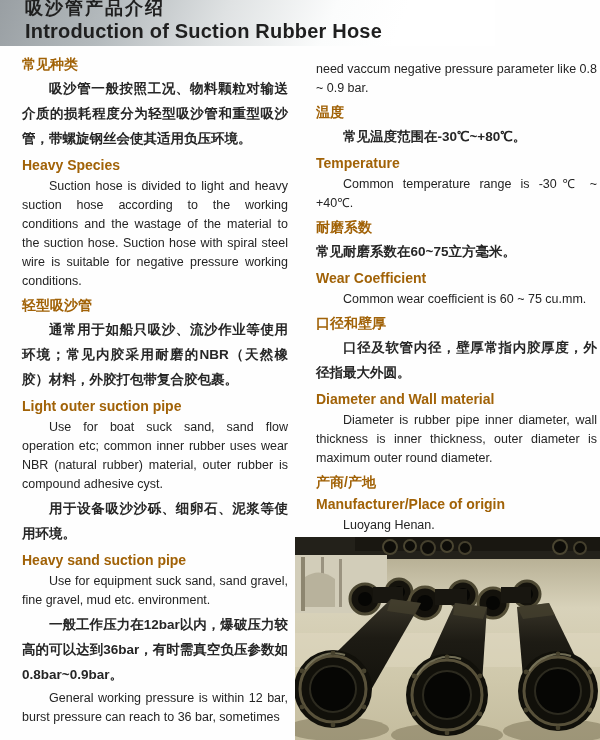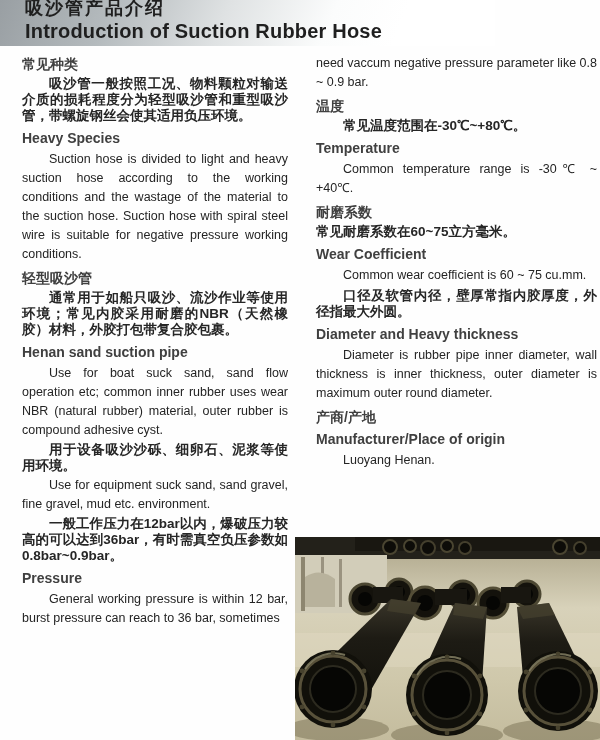--- a/index.html
+++ b/index.html
@@ -17,27 +17,27 @@
     position:absolute; left:25px; top:-4px; font-size:18px; font-weight:bold;
     color:#1f1f1f; letter-spacing:2px; white-space:nowrap;
   }
   .t-en {
     position:absolute; left:25px; top:20px; font-size:20px; font-weight:bold;
     color:#1f1f1f; letter-spacing:0.2px; white-space:nowrap;
   }
   
   .col { position:absolute; top:50px; }
   .col-left  { left:22px;  width:266px; }
-  .col-right { left:316px; width:281px; top:48px; }
+  .col-right { left:316px; width:281px; top:54px; }
   .sec {
-    color:#404040; font-weight:bold; font-size:14px; line-height:16px;
+    color:#a16207; font-weight:bold; font-size:14px; line-height:16px;
     margin:6px 0 4px;
   }
   .bzh {
-    font-size:13.5px; font-weight:600; line-height:16px; margin:0 0 2px;
+    font-size:13.5px; font-weight:600; line-height:25px; margin:0 0 2px;
     text-align:justify; color:#262626;
   }
   .ben {
     font-size:12.5px; font-weight:400; line-height:19px; margin:0 0 2px;
     text-align:justify; color:#242424;
   }
   .col-right .bzh, .col-right .ben { margin-bottom:3px; }
   .ind { text-indent:27px; }
   .cont { margin-top:6px; }
   
@@ -56,46 +56,47 @@
 </div>
 
 <div class="col col-left">
   <h3 class="sec">常见种类</h3>
   <p class="bzh ind">吸沙管一般按照工况、物料颗粒对输送介质的损耗程度分为轻型吸沙管和重型吸沙管，带螺旋钢丝会使其适用负压环境。</p>
   <h3 class="sec">Heavy Species</h3>
   <p class="ben ind">Suction hose is divided to light and heavy suction hose according to the working conditions and the wastage of the material to the suction hose. Suction hose with spiral steel wire is suitable for negative pressure working conditions.</p>
 
   <h3 class="sec">轻型吸沙管</h3>
   <p class="bzh ind">通常用于如船只吸沙、流沙作业等使用环境；常见内胶采用耐磨的NBR（天然橡胶）材料，外胶打包带复合胶包裹。</p>
-  <h3 class="sec">Henan sand suction pipe</h3>
+  <h3 class="sec">Light outer suction pipe</h3>
   <p class="ben ind">Use for boat suck sand, sand flow operation etc; common inner rubber uses wear NBR (natural rubber) material, outer rubber is compound adhesive cyst.</p>
 
   <p class="bzh ind">用于设备吸沙沙砾、细卵石、泥浆等使用环境。</p>
+  <h3 class="sec">Heavy sand suction pipe</h3>
   <p class="ben ind">Use for equipment suck sand, sand gravel, fine gravel, mud etc. environment.</p>
 
   <p class="bzh ind">一般工作压力在12bar以内，爆破压力较高的可以达到36bar，有时需真空负压参数如0.8bar~0.9bar。</p>
-  <h3 class="sec">Pressure</h3>
   <p class="ben ind">General working pressure is within 12 bar, burst pressure can reach to 36 bar, sometimes</p>
 </div>
 
 <div class="col col-right">
   <p class="ben cont">need vaccum negative pressure parameter like 0.8 ~ 0.9 bar.</p>
 
   <h3 class="sec">温度</h3>
   <p class="bzh ind">常见温度范围在-30℃~+80℃。</p>
   <h3 class="sec">Temperature</h3>
   <p class="ben ind">Common temperature range is -30℃ ~ +40℃.</p>
 
   <h3 class="sec">耐磨系数</h3>
   <p class="bzh">常见耐磨系数在60~75立方毫米。</p>
   <h3 class="sec">Wear Coefficient</h3>
   <p class="ben ind">Common wear coefficient is 60 ~ 75 cu.mm.</p>
 
+  <h3 class="sec">口径和壁厚</h3>
   <p class="bzh ind">口径及软管内径，壁厚常指内胶厚度，外径指最大外圆。</p>
-  <h3 class="sec">Diameter and Heavy thickness</h3>
+  <h3 class="sec">Diameter and Wall material</h3>
   <p class="ben ind">Diameter is rubber pipe inner diameter, wall thickness is inner thickness, outer diameter is maximum outer round diameter.</p>
 
   <h3 class="sec">产商/产地</h3>
   <h3 class="sec">Manufacturer/Place of origin</h3>
   <p class="ben ind">Luoyang Henan.</p>
 </div>
 
 <div class="photo">
   <svg width="305" height="203" viewBox="0 0 305 203" xmlns="http://www.w3.org/2000/svg">
     <defs>

